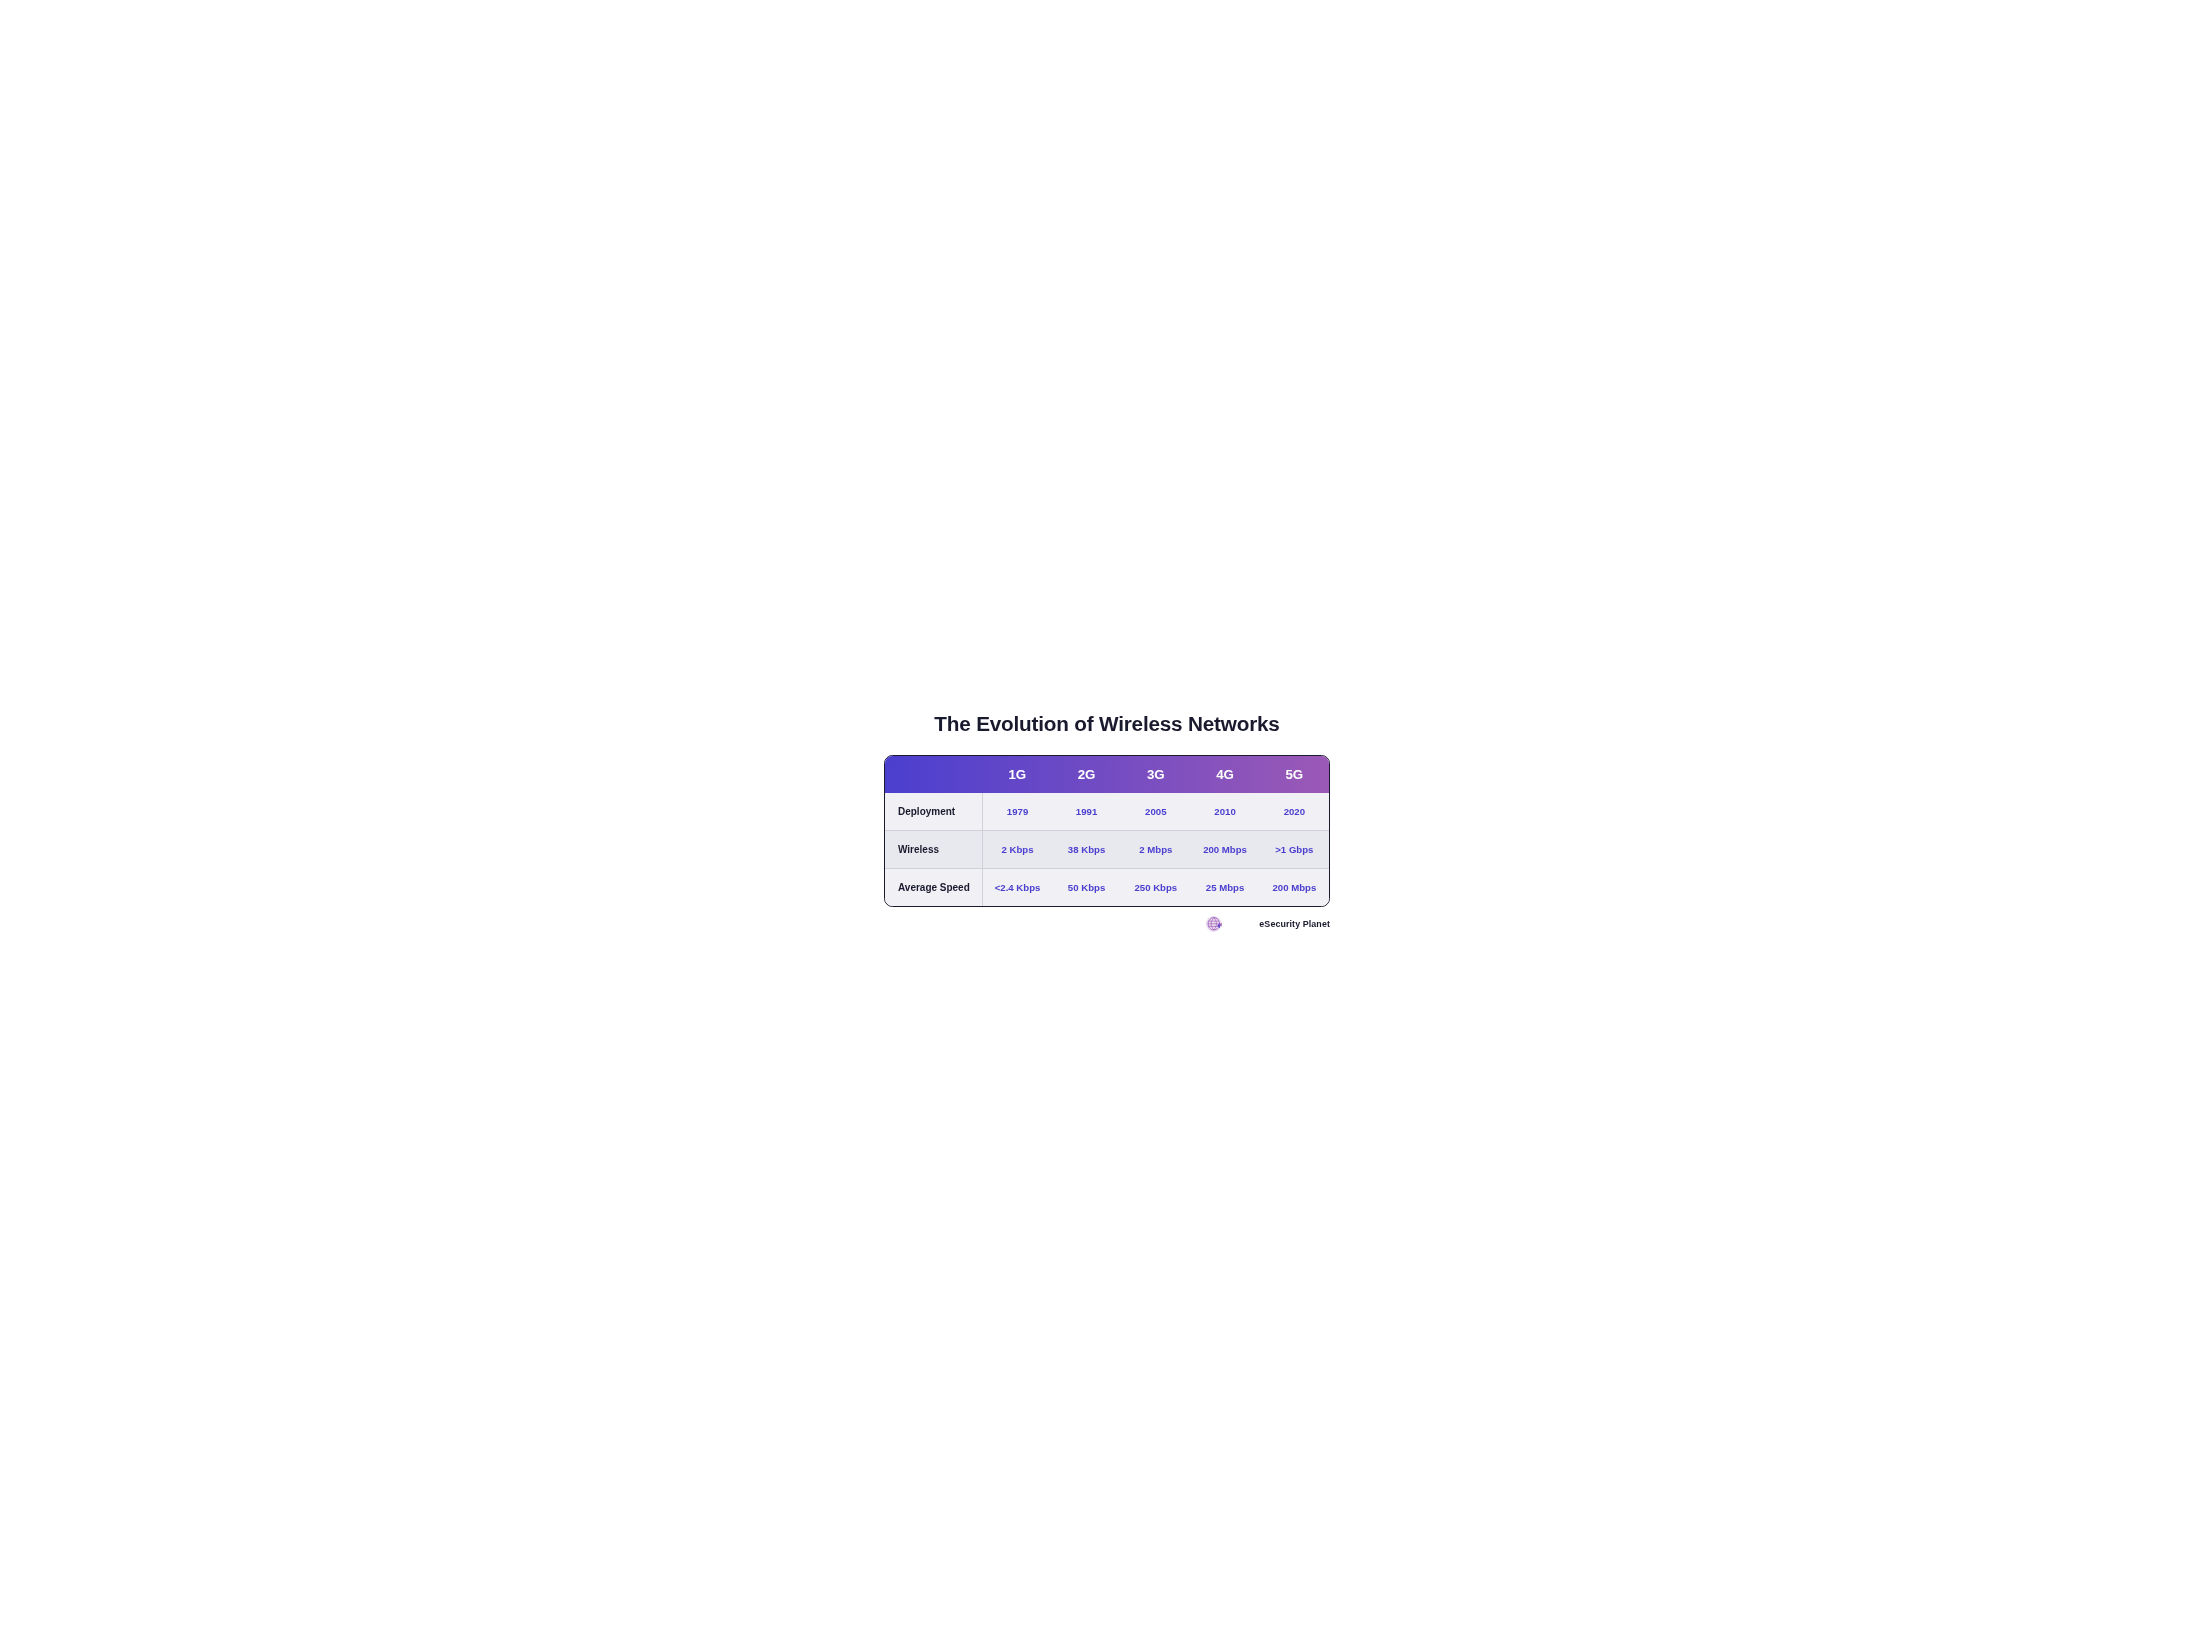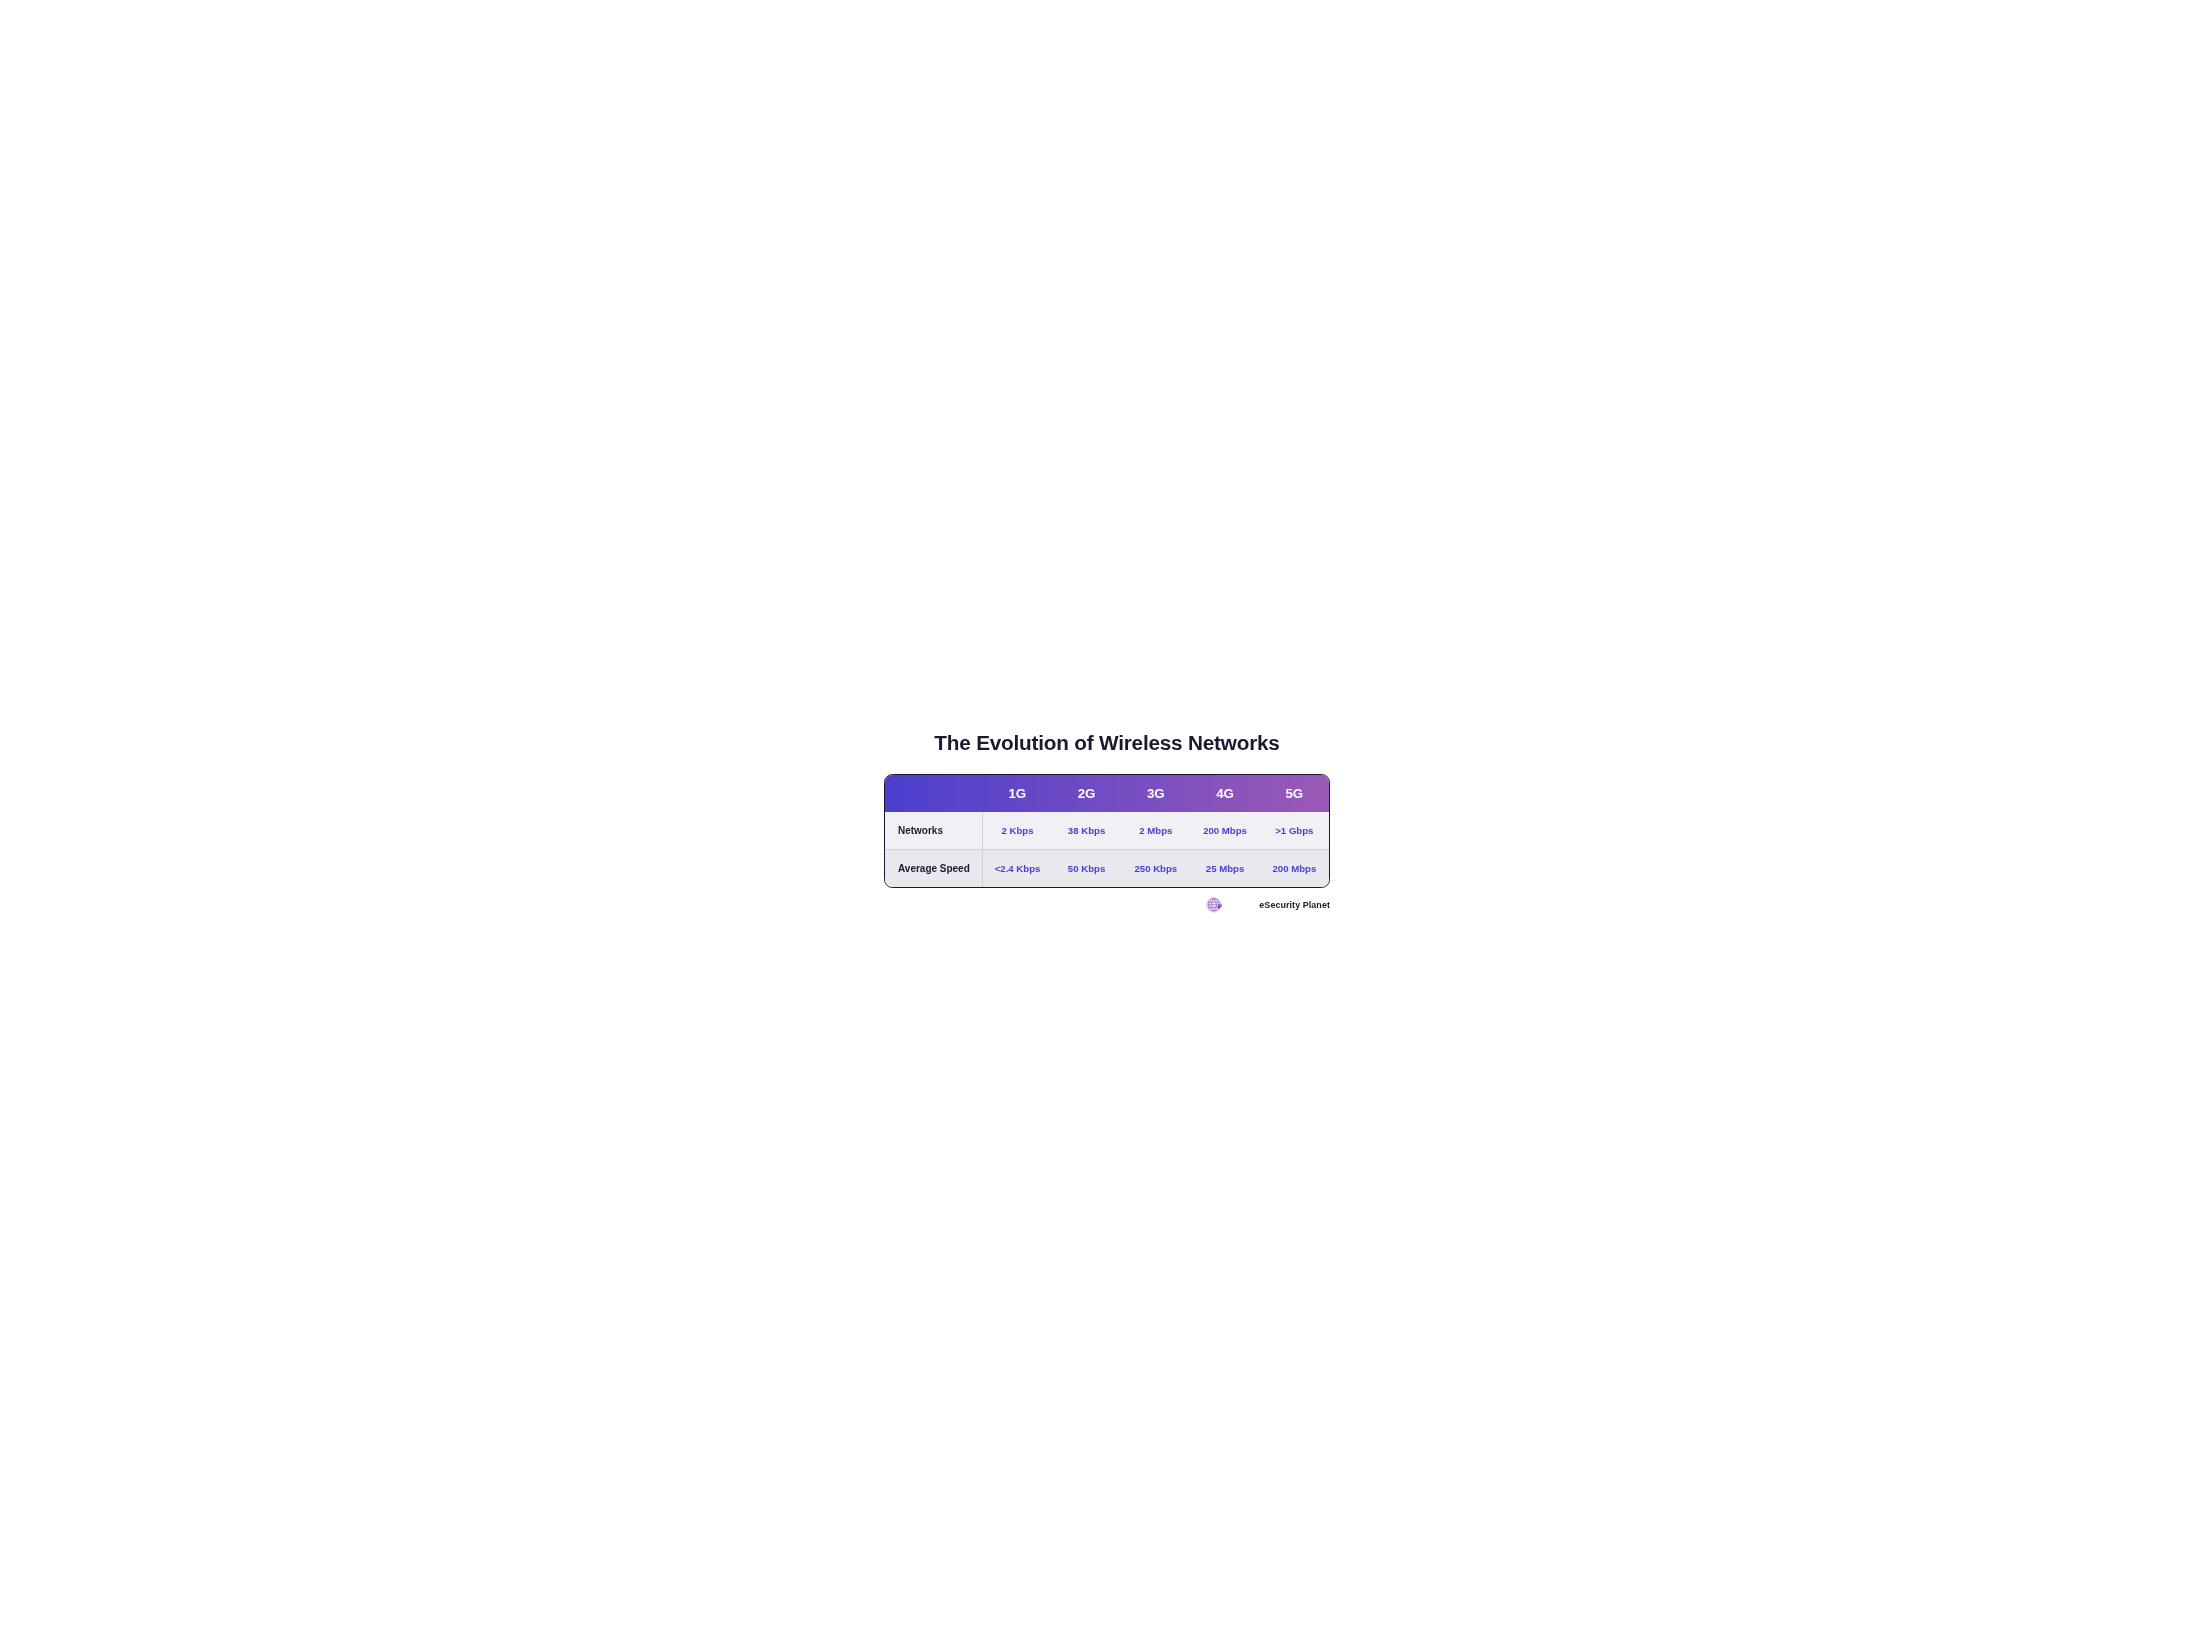--- a/index.html
+++ b/index.html
@@ -138,22 +138,30 @@
         <tr>
           <th class="empty-header"></th>
           <th>1G</th>
           <th>2G</th>
           <th>3G</th>
           <th>4G</th>
           <th>5G</th>
         </tr>
       </thead>
       <tbody id="table-body">
+      <tr>
+            <td class="row-label">Deployment</td>
+            <td>1979</td>
+            <td>1991</td>
+            <td>2005</td>
+            <td>2010</td>
+            <td>2020</td>
+          </tr>
           <tr>
-            <td class="row-label">Networks</td>
+            <td class="row-label">Wireless</td>
             <td>2 Kbps</td>
             <td>38 Kbps</td>
             <td>2 Mbps</td>
             <td>200 Mbps</td>
             <td>&gt;1 Gbps</td>
           </tr>
           <tr>
             <td class="row-label">Average Speed</td>
             <td>&lt;2.4 Kbps</td>
             <td>50 Kbps</td>

